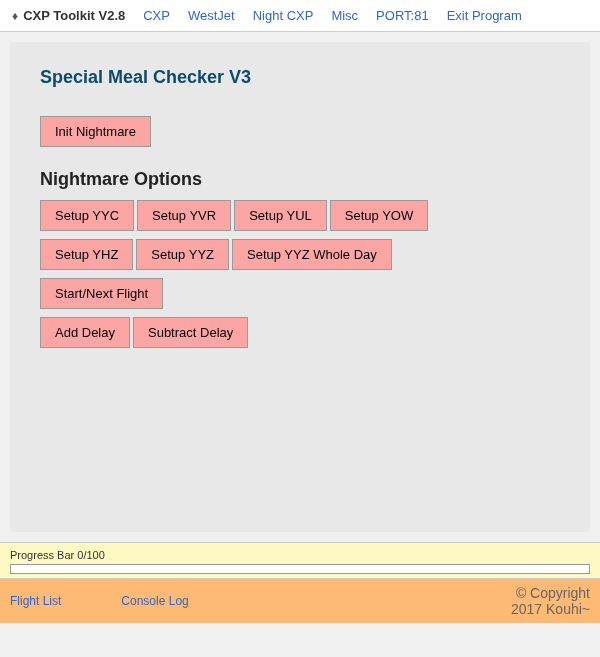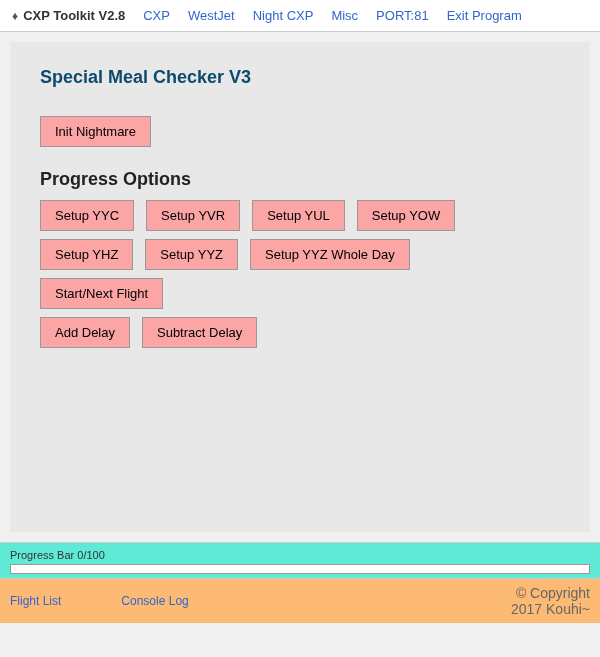--- a/index.html
+++ b/index.html
@@ -91,37 +91,37 @@
     .options-row input[type="checkbox"] {
       margin: 0 2px 0 0;
     }
 
     .options-row label {
       margin-right: 6px;
     }
 
     .button-grid-row {
       display: flex;
-      gap: 12px;
+      gap: 3px;
       margin-bottom: 8px;
       flex-wrap: wrap;
     }
 
     .btn {
       background: #fca5a5;
       border: 1px solid #999;
       padding: 7px 14px;
       font-size: 13px;
       cursor: pointer;
       white-space: nowrap;
     }
 
     
     .progress-section {
-      background: #5eead4;
+      background: #fef9c3;
       border-top: 1px solid #ccc;
       padding: 6px 10px 4px 10px;
     }
 
     .progress-label {
       font-size: 11px;
       color: #333;
       margin-bottom: 3px;
     }
 
@@ -180,21 +180,21 @@
   <a class="navbar-link">Misc</a>
   <a class="navbar-link">PORT:81</a>
   <a class="navbar-link">Exit Program</a>
 </nav>
 
 <div class="main-content">
   <h1 class="page-title">Special Meal Checker V3</h1>
 
   <button class="btn init-button">Init Nightmare</button>
 
-  <h2 class="section-title">Progress Options</h2>
+  <h2 class="section-title">Nightmare Options</h2>
 
 
   
   <div class="button-grid-row">
     <button class="btn">Setup YYC</button>
     <button class="btn">Setup YVR</button>
     <button class="btn">Setup YUL</button>
     <button class="btn">Setup YOW</button>
   </div>
 

